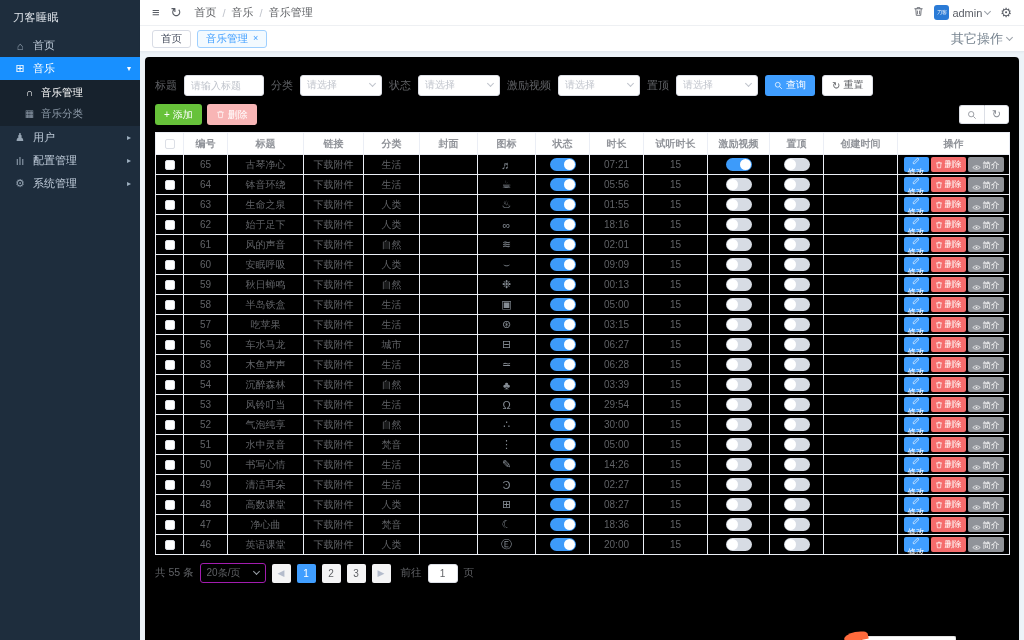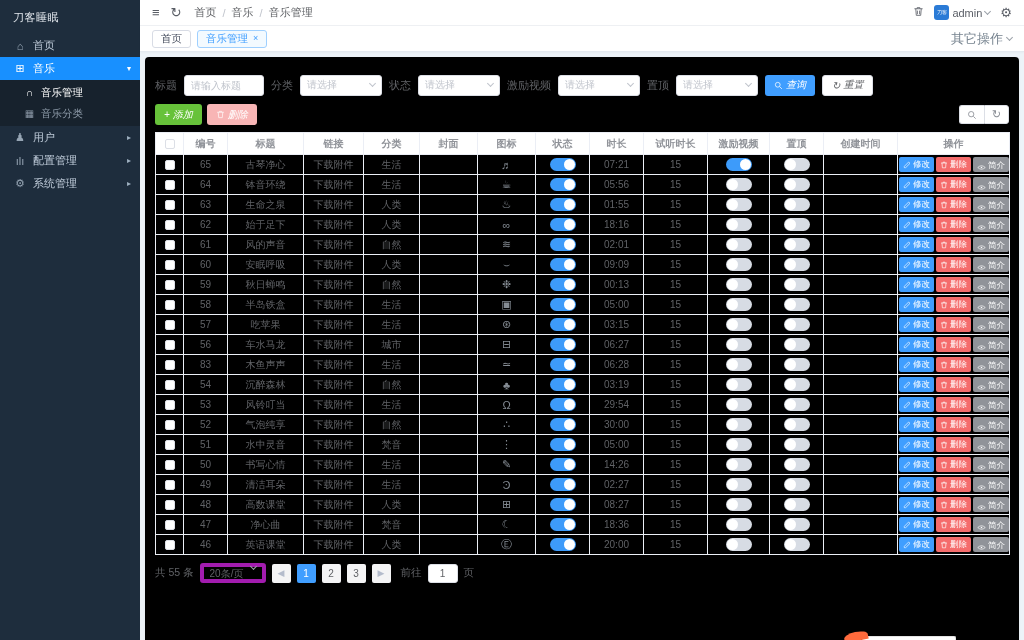--- a/index.html
+++ b/index.html
@@ -41,21 +41,21 @@
   .content{flex:1;position:relative;padding:5px 5px 0 5px;overflow:hidden;}
   .card{background:#000000;border-radius:4px;padding:16px 10px;height:617px;box-shadow:0 1px 3px rgba(0,0,0,.05);}
 
   
   .filter-row{display:flex;align-items:center;gap:7px;font-size:11px;color:#606266;height:24px;margin-bottom:7px;}
   .f-label{white-space:nowrap;}
   .f-input{width:80px;height:21px;border:1px solid #dcdfe6;border-radius:3px;padding:0 6px;font-size:10px;color:#606266;outline:none;}
   .f-input::placeholder{color:#c0c4cc;}
   .f-select{width:82px;height:21px;border:1px solid #dcdfe6;border-radius:3px;display:flex;align-items:center;justify-content:space-between;padding:0 6px;font-size:10px;color:#c0c4cc;cursor:pointer;background:#fff;}
   .f-select .chev{border-color:#c0c4cc;}
-  .btn{height:21px;border-radius:3px;font-size:10px;display:inline-flex;align-items:center;gap:3px;padding:0 9px;border:none;cursor:pointer;white-space:nowrap;font-style:italic;}
+  .btn{height:21px;border-radius:3px;font-size:10px;display:inline-flex;align-items:center;gap:3px;padding:0 9px;border:none;cursor:pointer;white-space:nowrap;}
   .btn-primary{background:#409eff;color:#fff;}
   .btn-plain{background:#fff;border:1px solid #dcdfe6;color:#606266;}
   .btn-add{background:#67c23a;color:#fff;}
   .btn-del-dis{background:#f8b5b5;color:#fff;}
 
   .toolbar-row{display:flex;align-items:center;margin-bottom:7px;gap:5px;}
   .icon-group{margin-left:auto;display:flex;}
   .igb{width:25px;height:19px;border:1px solid #dcdfe6;display:flex;align-items:center;justify-content:center;color:#8a8e95;background:#fff;cursor:pointer;font-size:11px;}
   .igb:first-child{border-radius:3px 0 0 3px;border-right:none;}
   .igb:last-child{border-radius:0 3px 3px 0;}
@@ -66,27 +66,27 @@
   th{height:22px;font-size:10px;color:#909399;font-weight:600;background:#fff;}
   td{height:20px;font-size:10px;color:#606266;}
   .cb{display:inline-block;width:10px;height:10px;border:1px solid #dcdfe6;border-radius:2px;background:#fff;vertical-align:middle;cursor:pointer;}
   .glyph{color:#858c94;font-size:11px;}
   .tg{width:26px;height:13px;border-radius:7px;background:#d7dce4;position:relative;display:inline-block;vertical-align:middle;cursor:pointer;}
   .tg::after{content:"";position:absolute;width:11px;height:11px;border-radius:50%;background:#fff;top:1px;left:1px;}
   .tg.on{background:#3d9bfa;}
   .tg.on::after{left:14px;}
   .rb{height:15px;padding:0 4px;border-radius:2px;font-size:8.5px;color:#fff;display:inline-flex;align-items:center;gap:2px;margin:0 1px;border:none;cursor:pointer;vertical-align:middle;}
   .rb svg{flex-shrink:0;}
-  .rb-edit{background:#409eff;}
+  .rb-edit{background:#409eff;flex-direction:column;}
   .rb-del{background:#f56c6c;}
   .rb-info{background:#909399;align-items:flex-end;}
 
   
   .pagination{display:flex;align-items:center;gap:6px;font-size:10.5px;color:#606266;margin-top:8px;}
-  .psize{width:66px;height:20px;border:4px solid #a21caf;border-radius:3px;display:flex;align-items:flex-start;justify-content:space-between;padding:0 6px;font-size:10px;color:#606266;cursor:pointer;}
+  .psize{width:66px;height:20px;border:1px solid #a21caf;border-radius:3px;display:flex;align-items:center;justify-content:space-between;padding:0 6px;font-size:10px;color:#606266;cursor:pointer;}
   .pg{min-width:19px;height:19px;border-radius:2px;background:#f4f4f5;color:#606266;display:inline-flex;align-items:center;justify-content:center;font-size:10px;cursor:pointer;border:none;}
   .pg.active{background:#409eff;color:#fff;}
   .pg.nav{color:#b4bccc;font-size:9px;}
   .goto-input{width:30px;height:19px;border:1px solid #dcdfe6;border-radius:3px;text-align:center;font-size:10px;color:#606266;outline:none;}
 
   
   .wm-blob{position:absolute;left:704px;top:580px;width:24px;height:9px;background:#ff6a3c;border-radius:100% 100% 0 0;transform:rotate(-12deg);}
   .wm-box{position:absolute;left:722px;top:584px;width:94px;height:5px;background:#fff;border:1px solid #e4e4e4;border-bottom:none;border-radius:2px 2px 0 0;}
 </style>
 </head>
@@ -626,21 +626,21 @@
               </tr>
               <tr>
                 <td><span class="cb"></span></td>
                 <td>54</td>
                 <td>沉醉森林</td>
                 <td><span>下载附件</span></td>
                 <td>自然</td>
                 <td></td>
                 <td><span class="glyph">♣</span></td>
                 <td><span class="tg on"></span></td>
-                <td>03:19</td>
+                <td>03:39</td>
                 <td>15</td>
                 <td><span class="tg"></span></td>
                 <td><span class="tg"></span></td>
                 <td></td>
                 <td><button class="rb rb-edit">
                     <svg viewBox="0 0 12 12" width="8" height="8">
                       <path d="M8.5 1.5l2 2L4 10H2V8z" fill="none" stroke="#fff" stroke-width="1"></path>
                     </svg>
                     <span>修改</span>
                   </button><button class="rb rb-del">

